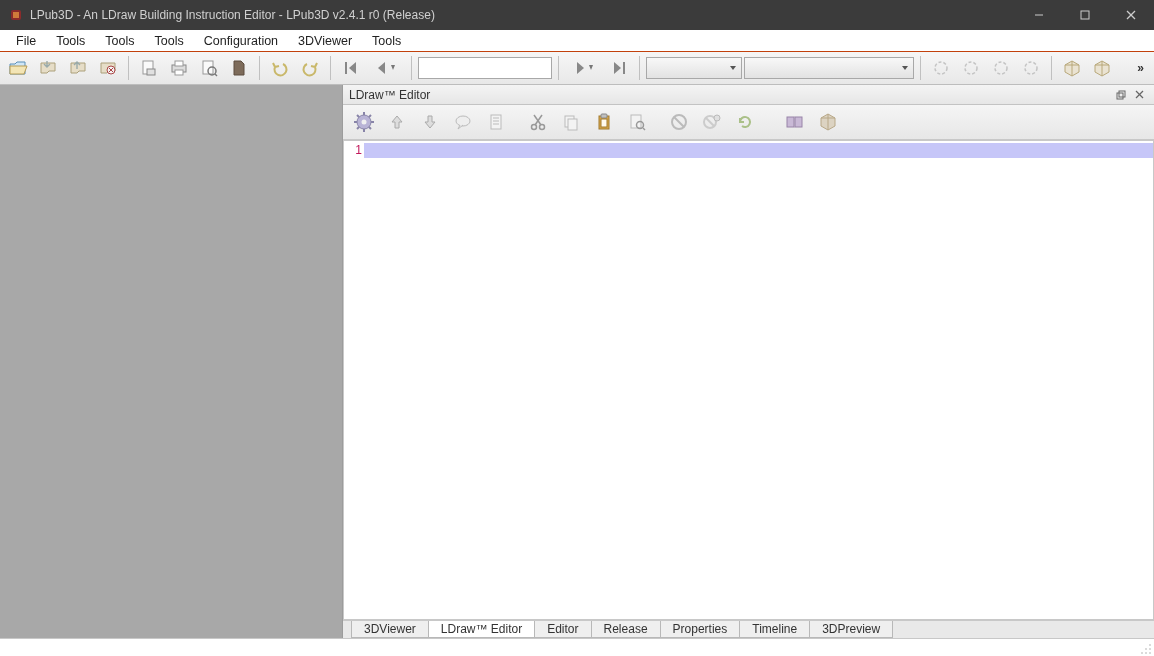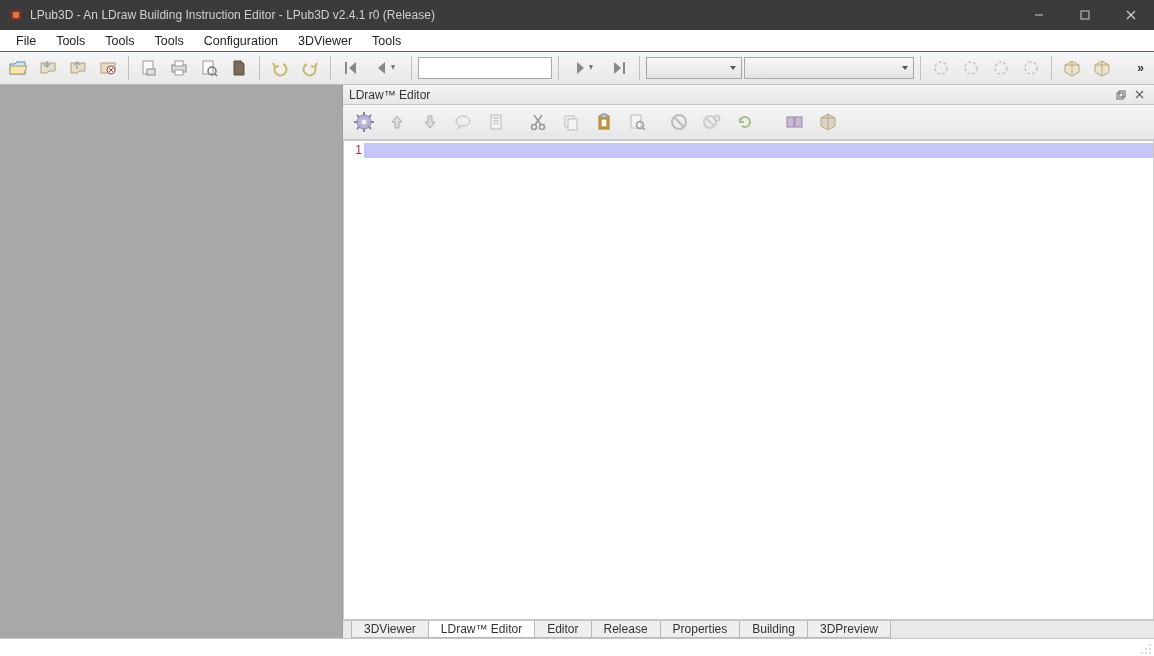--- a/index.html
+++ b/index.html
@@ -350,21 +350,21 @@
       <div class="editor-body">
         <div class="editor-line"></div>
       </div>
     </div>
     <div class="bottom-tabs">
       <div class="btab">3DViewer</div>
       <div class="btab active">LDraw™ Editor</div>
       <div class="btab">Editor</div>
       <div class="btab">Release</div>
       <div class="btab">Properties</div>
-      <div class="btab">Building</div>
+      <div class="btab">Timeline</div>
       <div class="btab">3DPreview</div>
     </div>
   </div>
 </div>
 
 <div class="statusbar">
   <svg class="resize-grip" width="12" height="12">
       <g fill="#888">
         <circle cx="10" cy="2" r="1"></circle>
         <circle cx="6" cy="6" r="1"></circle>

